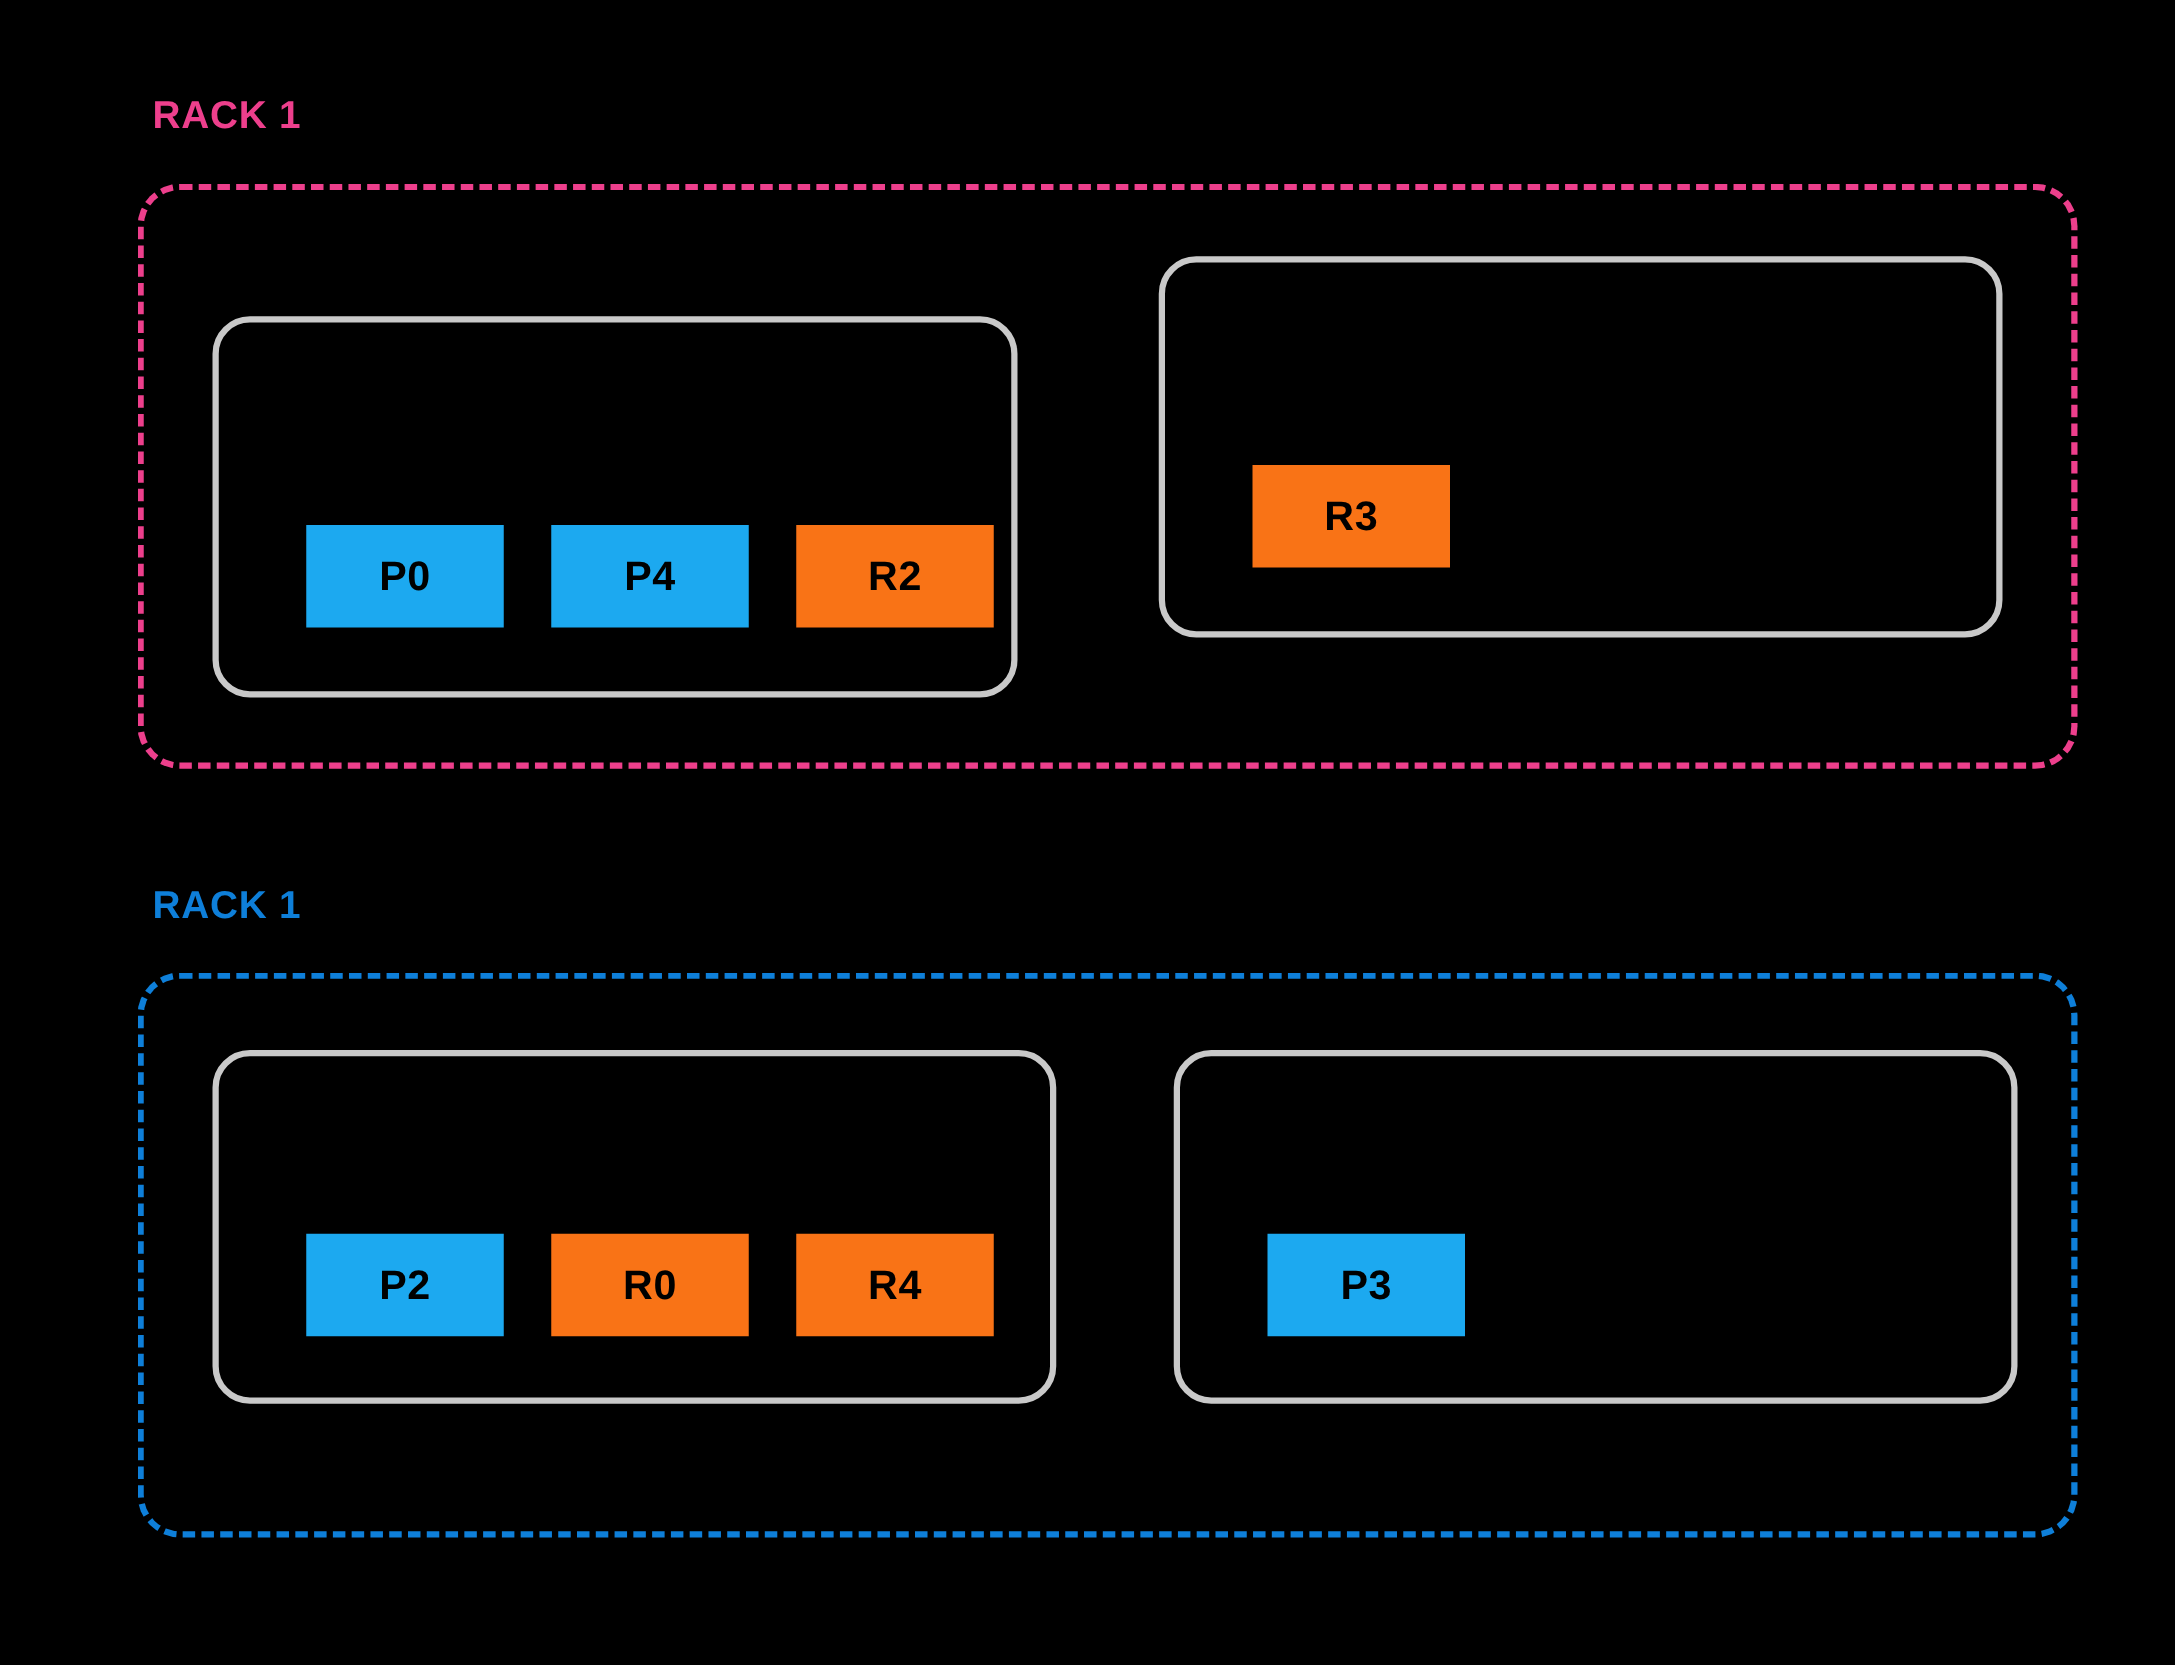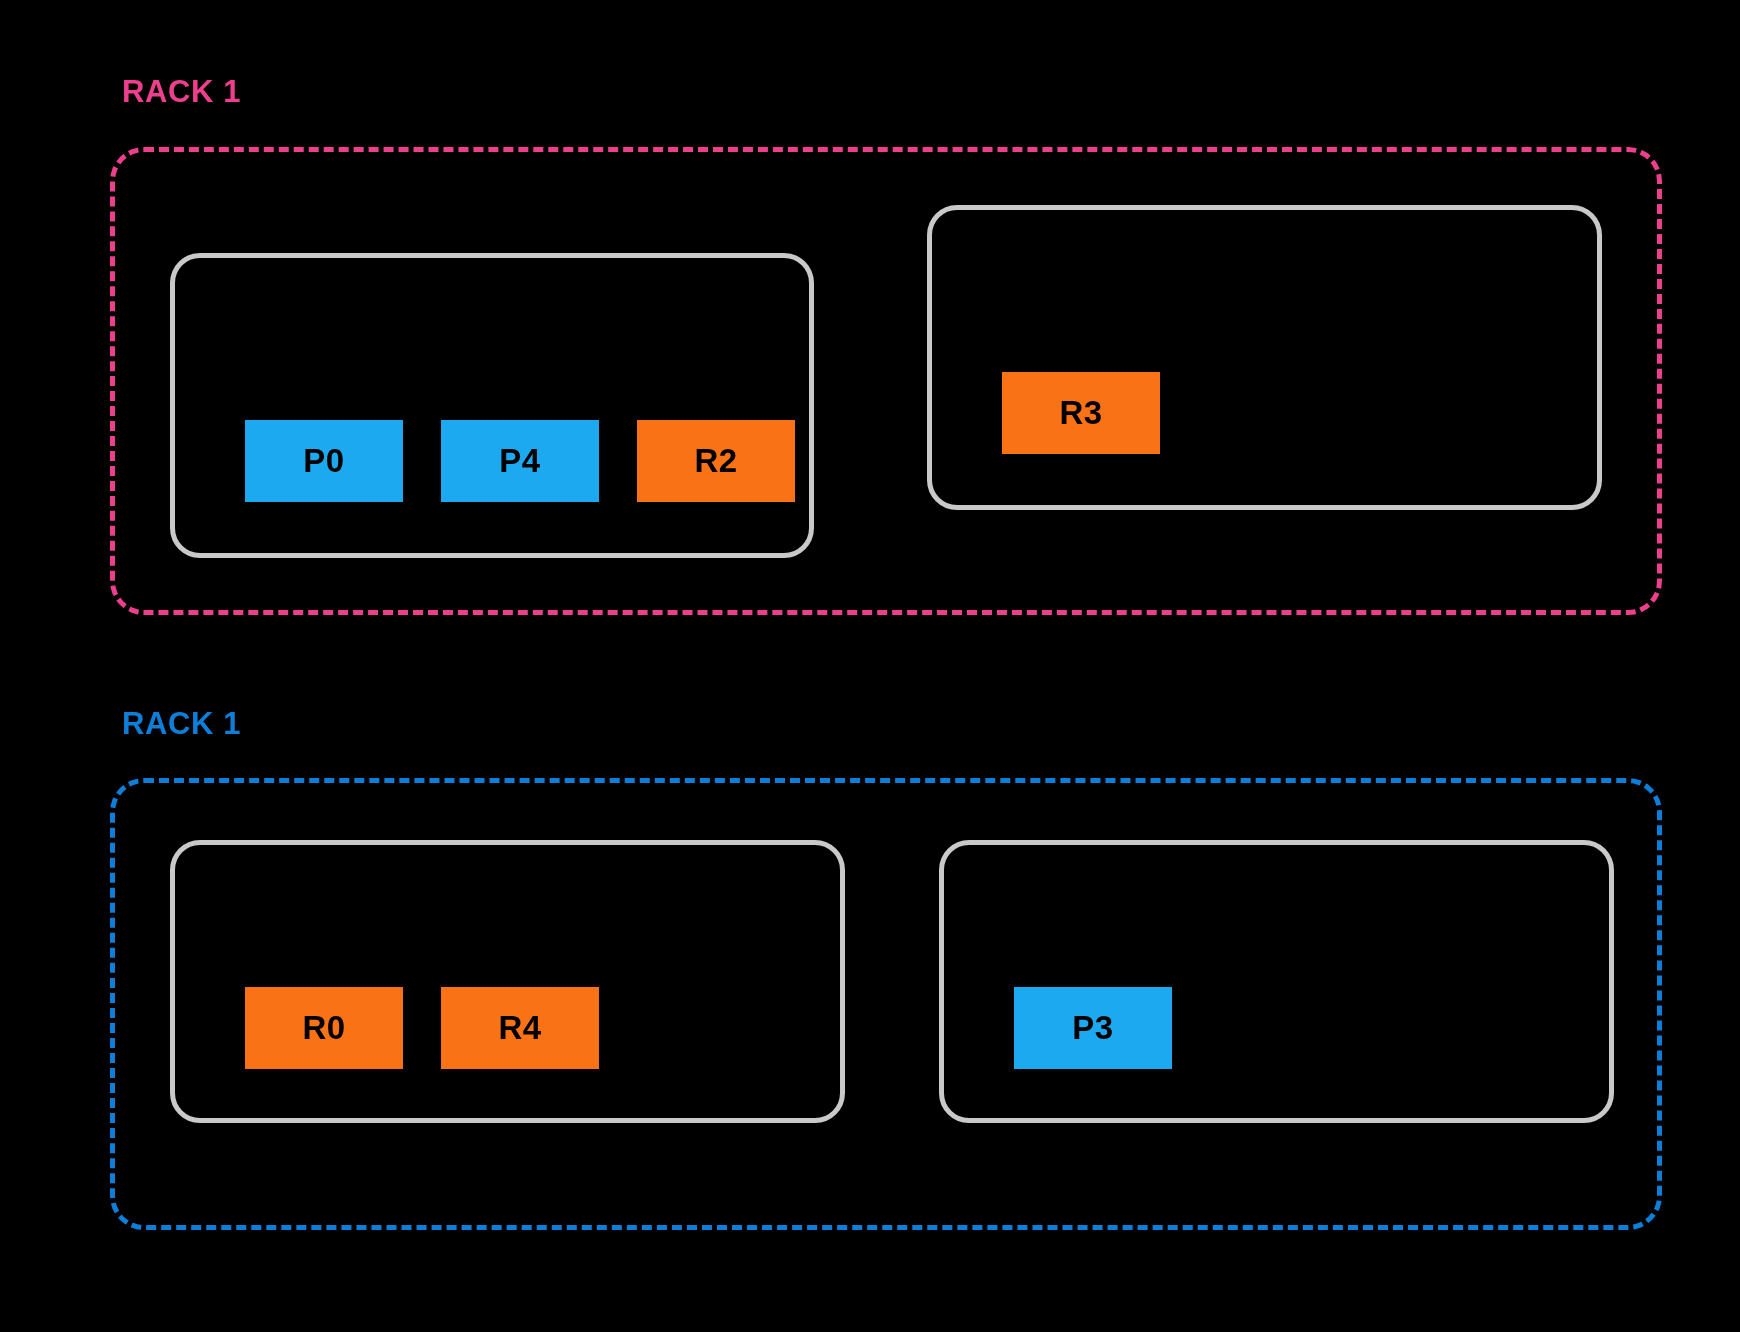--- a/index.html
+++ b/index.html
@@ -102,20 +102,21 @@
     </div>
 
   </div>
 
   <div class="rack-label" style="left:122px; top:708px; color:#0E7FD9;">RACK 1</div>
 
   <div class="rack-box" style="left:110px; top:778px; width:1552px; height:452px; border-color:#0E7FD9;">
 
     <div class="node-box" style="left:55px; top:57px; width:675px; height:283px;">
       <div class="chip-row" style="left:70px; top:142px;">
+        <div class="chip primary">P2</div>
         <div class="chip replica">R0</div>
         <div class="chip replica">R4</div>
       </div>
     </div>
 
     <div class="node-box" style="left:824px; top:57px; width:675px; height:283px;">
       <div class="chip-row" style="left:70px; top:142px;">
         <div class="chip primary">P3</div>
       </div>
     </div>

